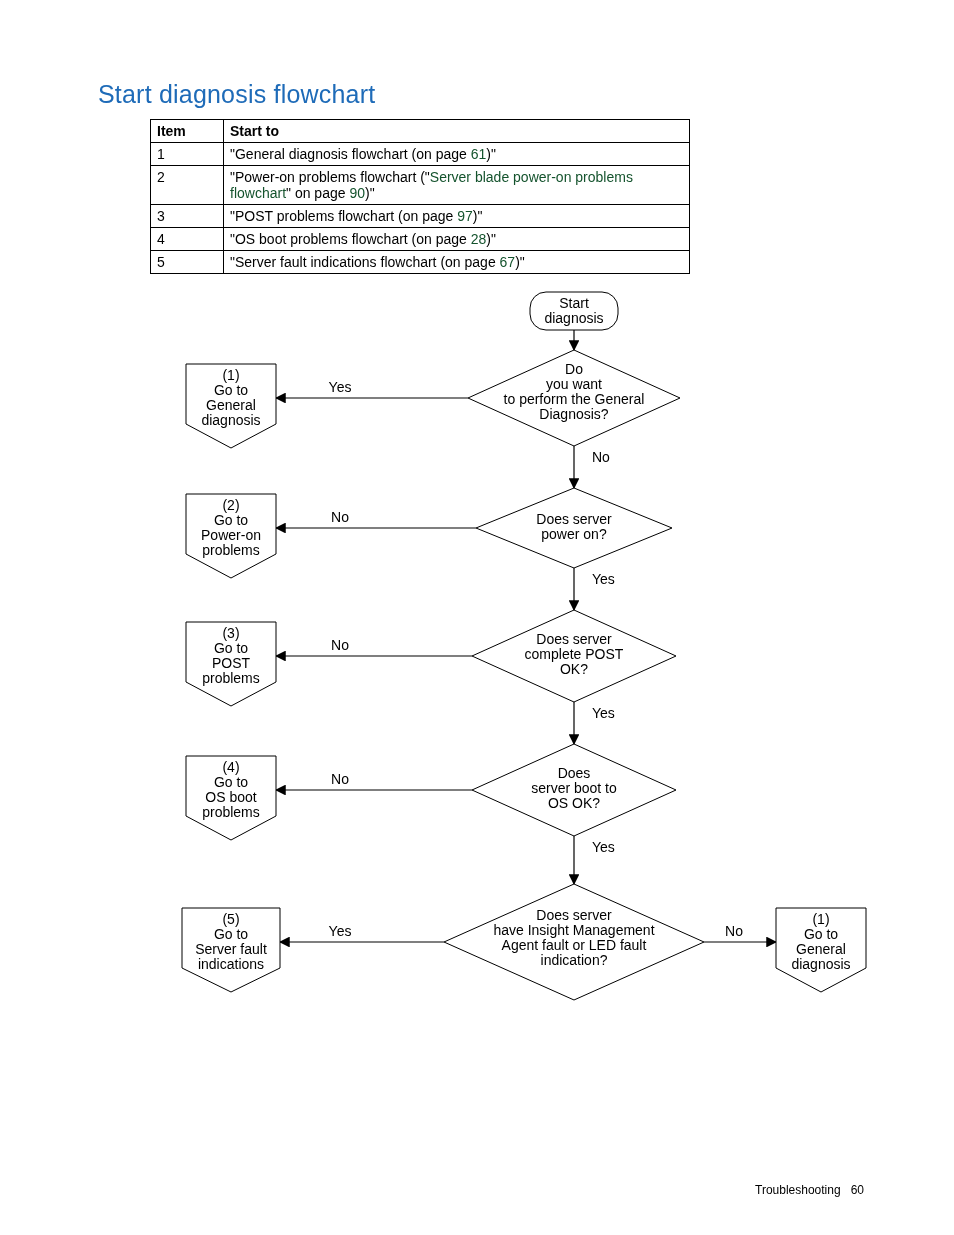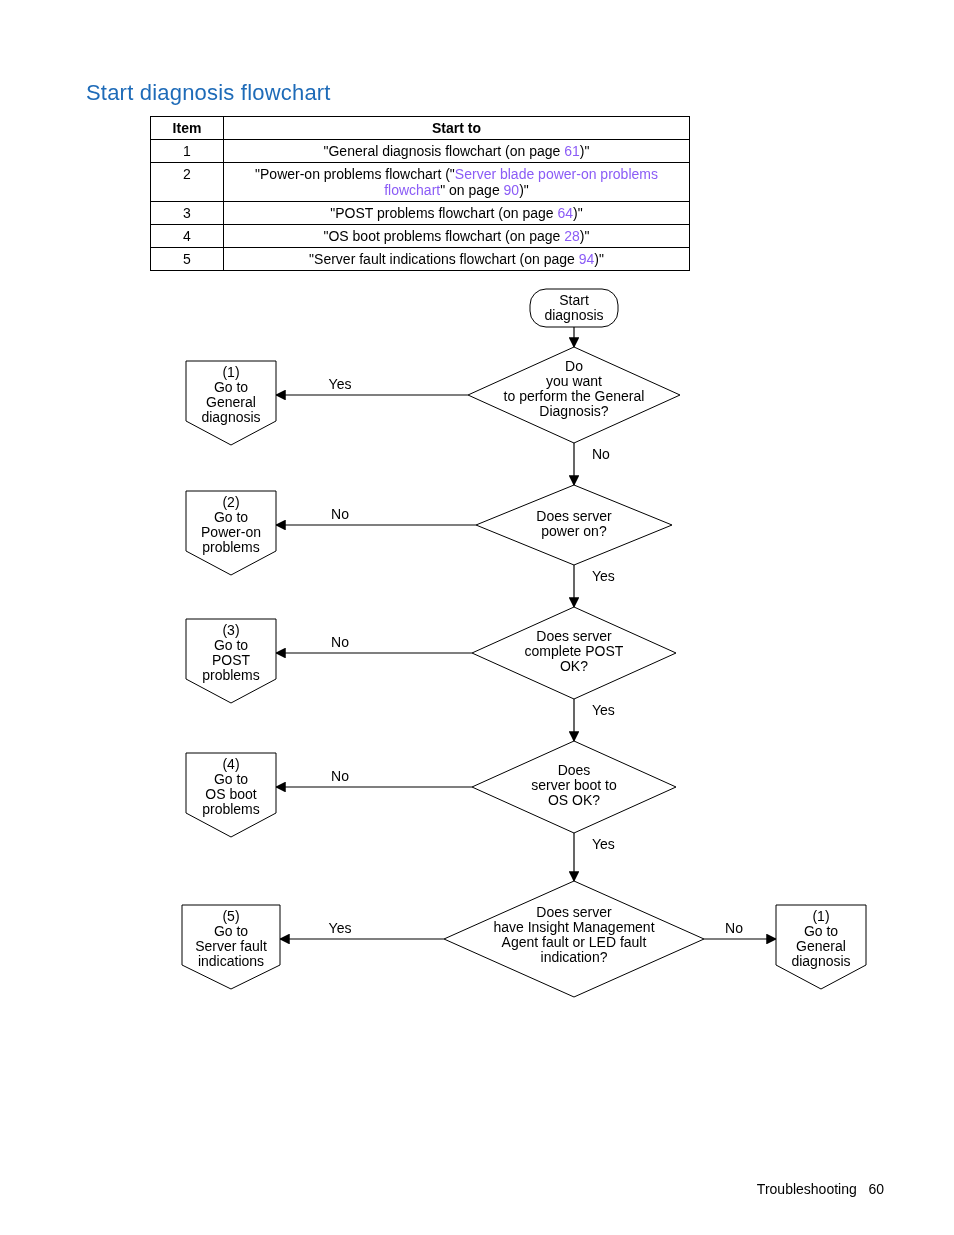--- a/index.html
+++ b/index.html
@@ -1,26 +1,26 @@
 <!DOCTYPE html>
 <html><head>
 <meta charset="utf-8">
 <style>
   html,body{margin:0;padding:0;background:#fff;color:#000;font-family:"Segoe UI",Arial,Helvetica,sans-serif;}
   .page{width:954px;height:1235px;position:relative;box-sizing:border-box;padding:80px 82px 40px 82px;}
-  h1{font-weight:400;color:#1e6bb8;font-size:22px;margin:0 0 10px 4px;letter-spacing:0.2px;}
+  h1{font-weight:400;color:#1e6bb8;font-size:25px;margin:0 0 10px 16px;letter-spacing:0.2px;}
   .intro{font-size:14px;margin:0 0 6px 68px;}
   table{border-collapse:collapse;margin-left:68px;width:540px;font-size:14px;}
-  th,td{border:1px solid #000;padding:3px 6px;vertical-align:top;text-align:center;}
+  th,td{border:1px solid #000;padding:3px 6px;vertical-align:top;text-align:left;}
   th{font-weight:700;}
   td.item{width:60px;}
-  .link{color:#8b5cf6;}
+  .link{color:#14532d;}
   .chart{position:relative;margin:16px 0 0 68px;width:740px;height:780px;}
   .chart svg{width:100%;height:100%;}
-  .footer{position:absolute;bottom:38px;right:70px;font-size:14px;}
+  .footer{position:absolute;bottom:38px;right:90px;font-size:12px;}
   .chart text{font-family:Arial,Helvetica,sans-serif;font-size:14px;}
 </style>
 </head>
 <body>
 
 <div class="page">
   <h1>Start diagnosis flowchart</h1>
 
   <table>
     <tbody>
@@ -31,29 +31,29 @@
     <tr>
       <td class="item">1</td>
       <td><span>"General diagnosis flowchart (on page </span><span class="link">61</span><span>)"</span></td>
     </tr>
     <tr>
       <td class="item">2</td>
       <td><span>"Power-on problems flowchart ("</span><span class="link">Server blade power-on problems flowchart</span><span>" on page </span><span class="link">90</span><span>)"</span></td>
     </tr>
     <tr>
       <td class="item">3</td>
-      <td><span>"POST problems flowchart (on page </span><span class="link">64</span><span>)"</span></td>
+      <td><span>"POST problems flowchart (on page </span><span class="link">97</span><span>)"</span></td>
     </tr>
     <tr>
       <td class="item">4</td>
       <td><span>"OS boot problems flowchart (on page </span><span class="link">28</span><span>)"</span></td>
     </tr>
     <tr>
       <td class="item">5</td>
-      <td><span>"Server fault indications flowchart (on page </span><span class="link">94</span><span>)"</span></td>
+      <td><span>"Server fault indications flowchart (on page </span><span class="link">67</span><span>)"</span></td>
     </tr>
   </tbody>
     </table>
 
   <div class="chart">
     <svg viewBox="0 0 740 780">
       <defs>
         <marker id="arrow" viewBox="0 0 10 10" refX="9" refY="5" markerWidth="9" markerHeight="9" orient="auto-start-reverse">
           <path d="M0,0 L10,5 L0,10 z" fill="#000"></path>
         </marker>

